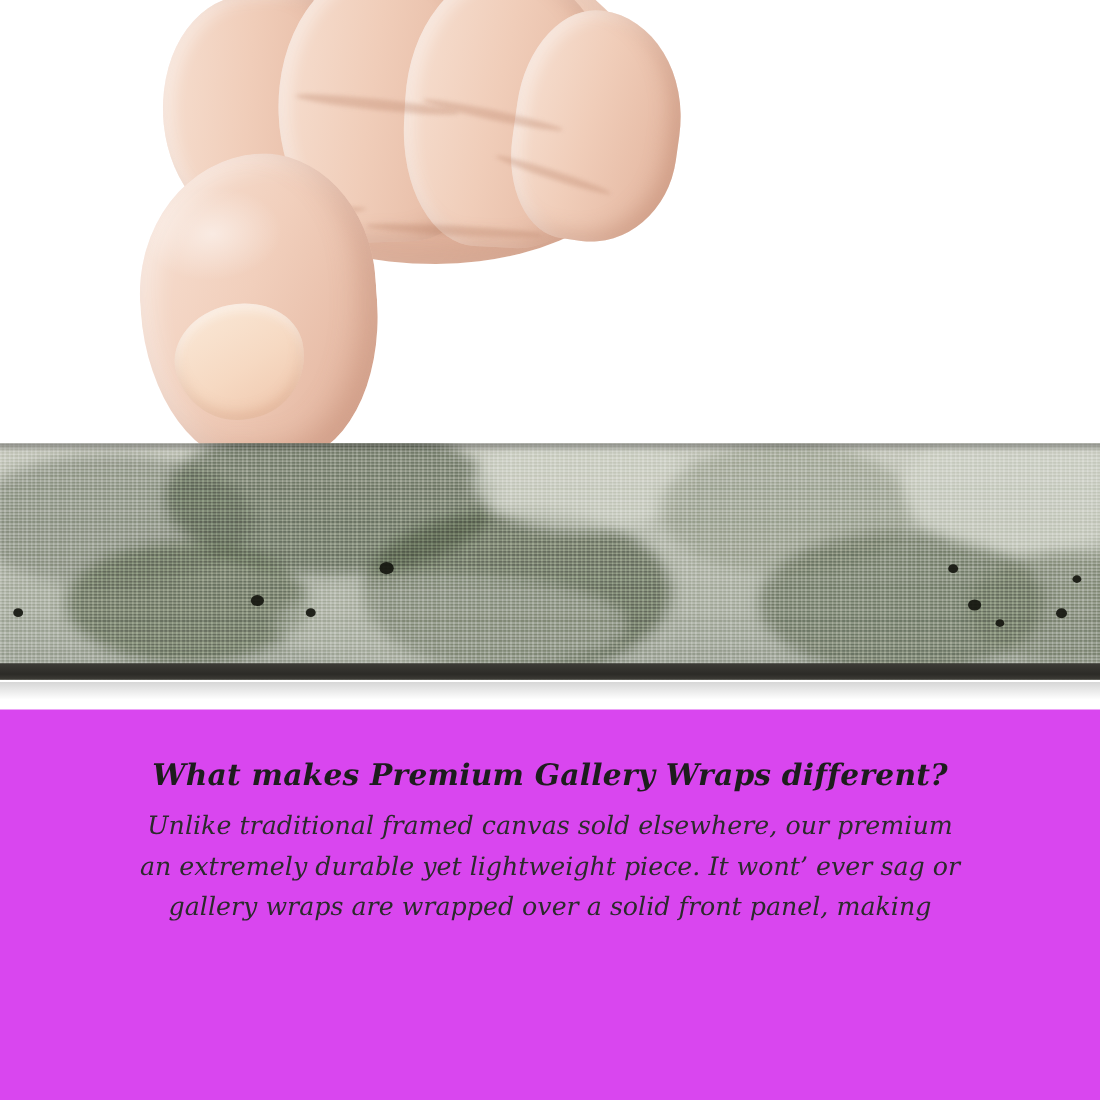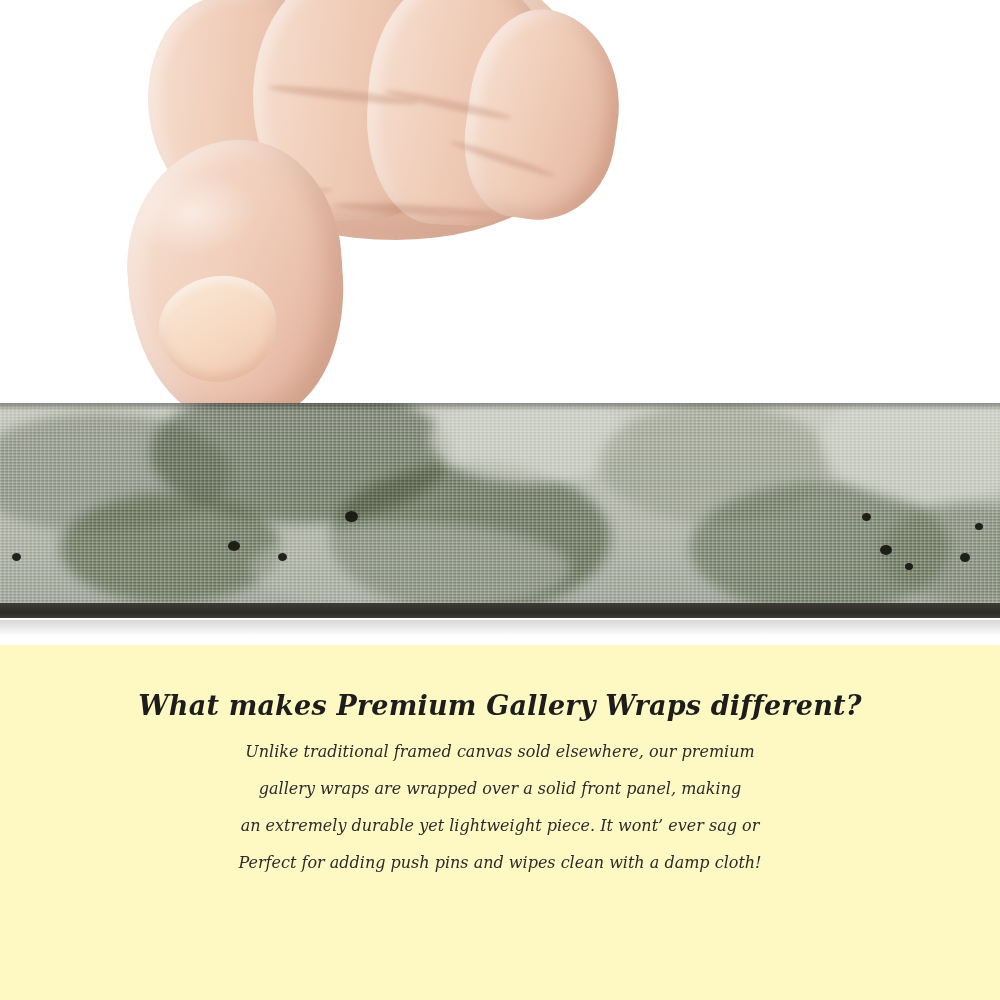--- a/index.html
+++ b/index.html
@@ -10,21 +10,21 @@
   body {
     width: 1000px;
     height: 1000px;
     overflow: hidden;
     font-family: "DejaVu Sans", sans-serif;
   }
   .page {
     position: relative;
     width: 1000px;
     height: 1000px;
-    background: #fef9c3;
+    background: #d946ef;
   }
 
   
   .photo {
     position: absolute;
     left: 0;
     top: 0;
     width: 1000px;
     height: 645px;
     overflow: hidden;
@@ -170,21 +170,21 @@
     font-style: italic;
   }
   .caption-heading {
     font-size: 27px;
     font-weight: 700;
     letter-spacing: 0.2px;
     margin: 0 0 12px 0;
     color: #1d1d1d;
   }
   .caption-line {
-    font-size: 16px;
+    font-size: 23px;
     line-height: 37px;
     color: #2b2b2b;
     margin: 0;
     padding: 0 70px;
   }
 </style>
 </head>
 <body>
 
 <div class="page">
@@ -234,18 +234,17 @@
       <div class="strip-top-shadow"></div>
       <div class="strip-bottom-edge"></div>
     </div>
 
     <div class="under-shadow"></div>
   </div>
 
   <div class="caption">
     <div class="caption-heading">What makes Premium Gallery Wraps different?</div>
     <p class="caption-line">Unlike traditional framed canvas sold elsewhere, our premium</p>
+    <p class="caption-line">an extremely durable yet lightweight piece. It wont’ ever sag or</p>
     <p class="caption-line">gallery wraps are wrapped over a solid front panel, making</p>
-    <p class="caption-line">an extremely durable yet lightweight piece. It wont’ ever sag or</p>
-    <p class="caption-line">Perfect for adding push pins and wipes clean with a damp cloth!</p>
   </div>
 
 </div>
 
 </body></html>

